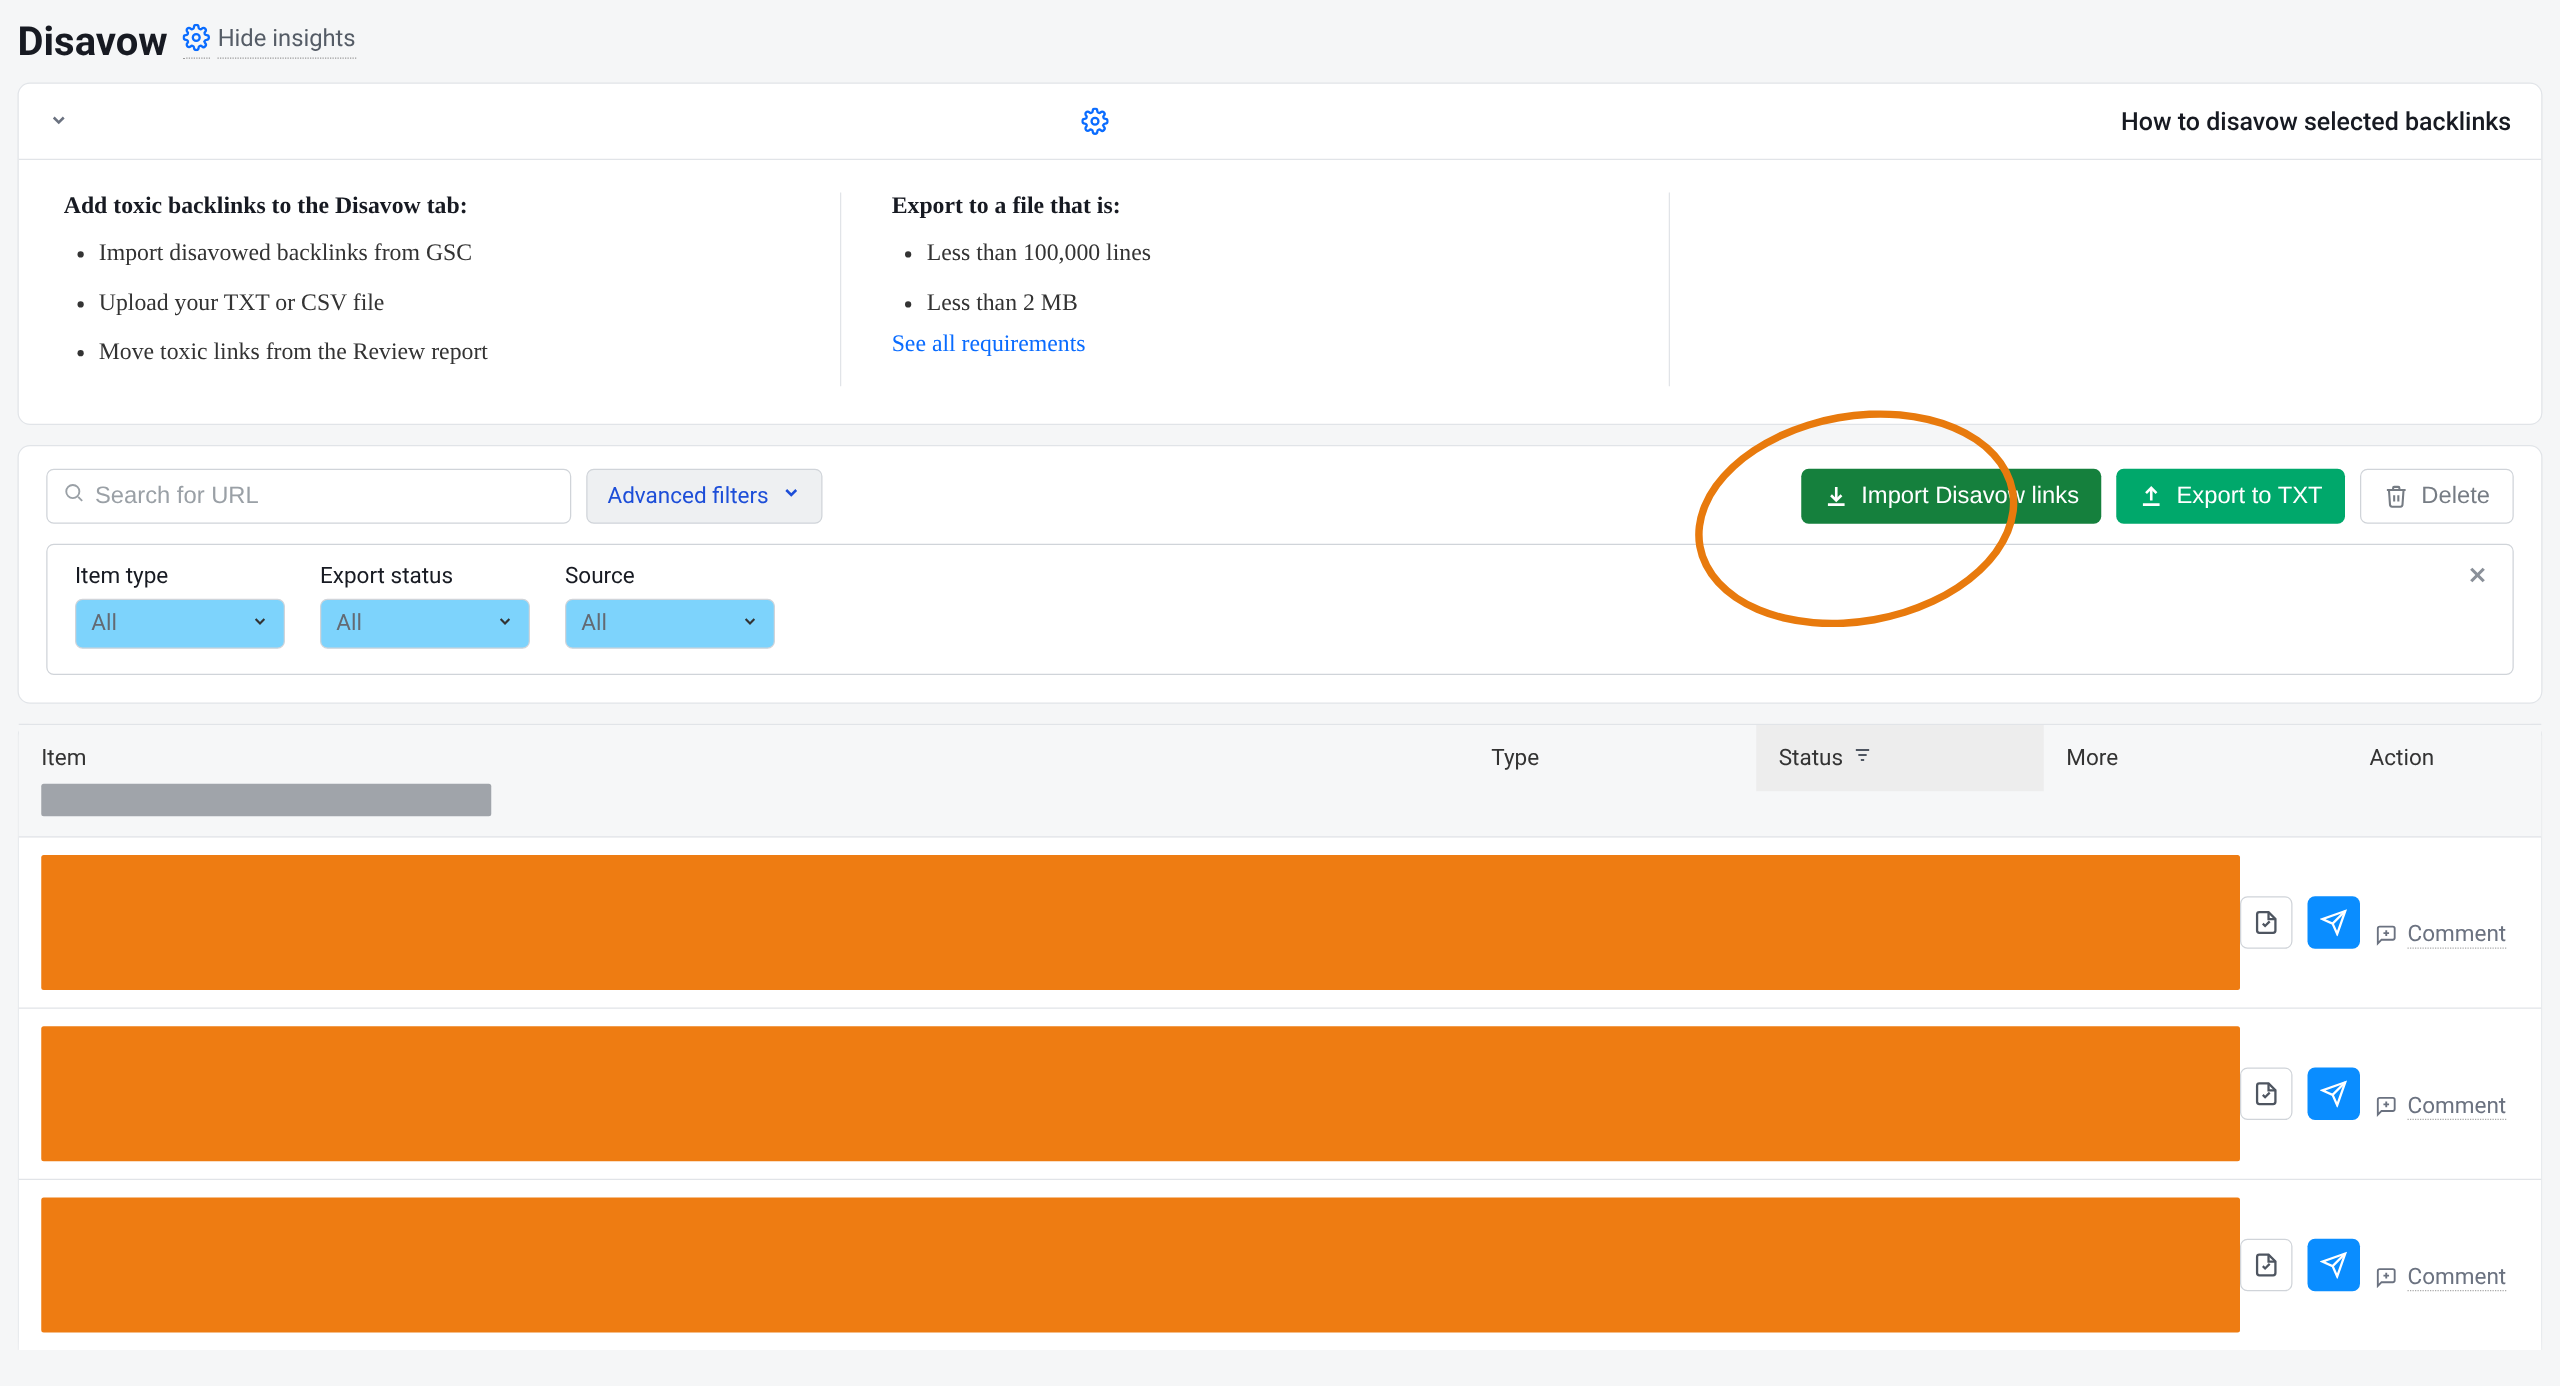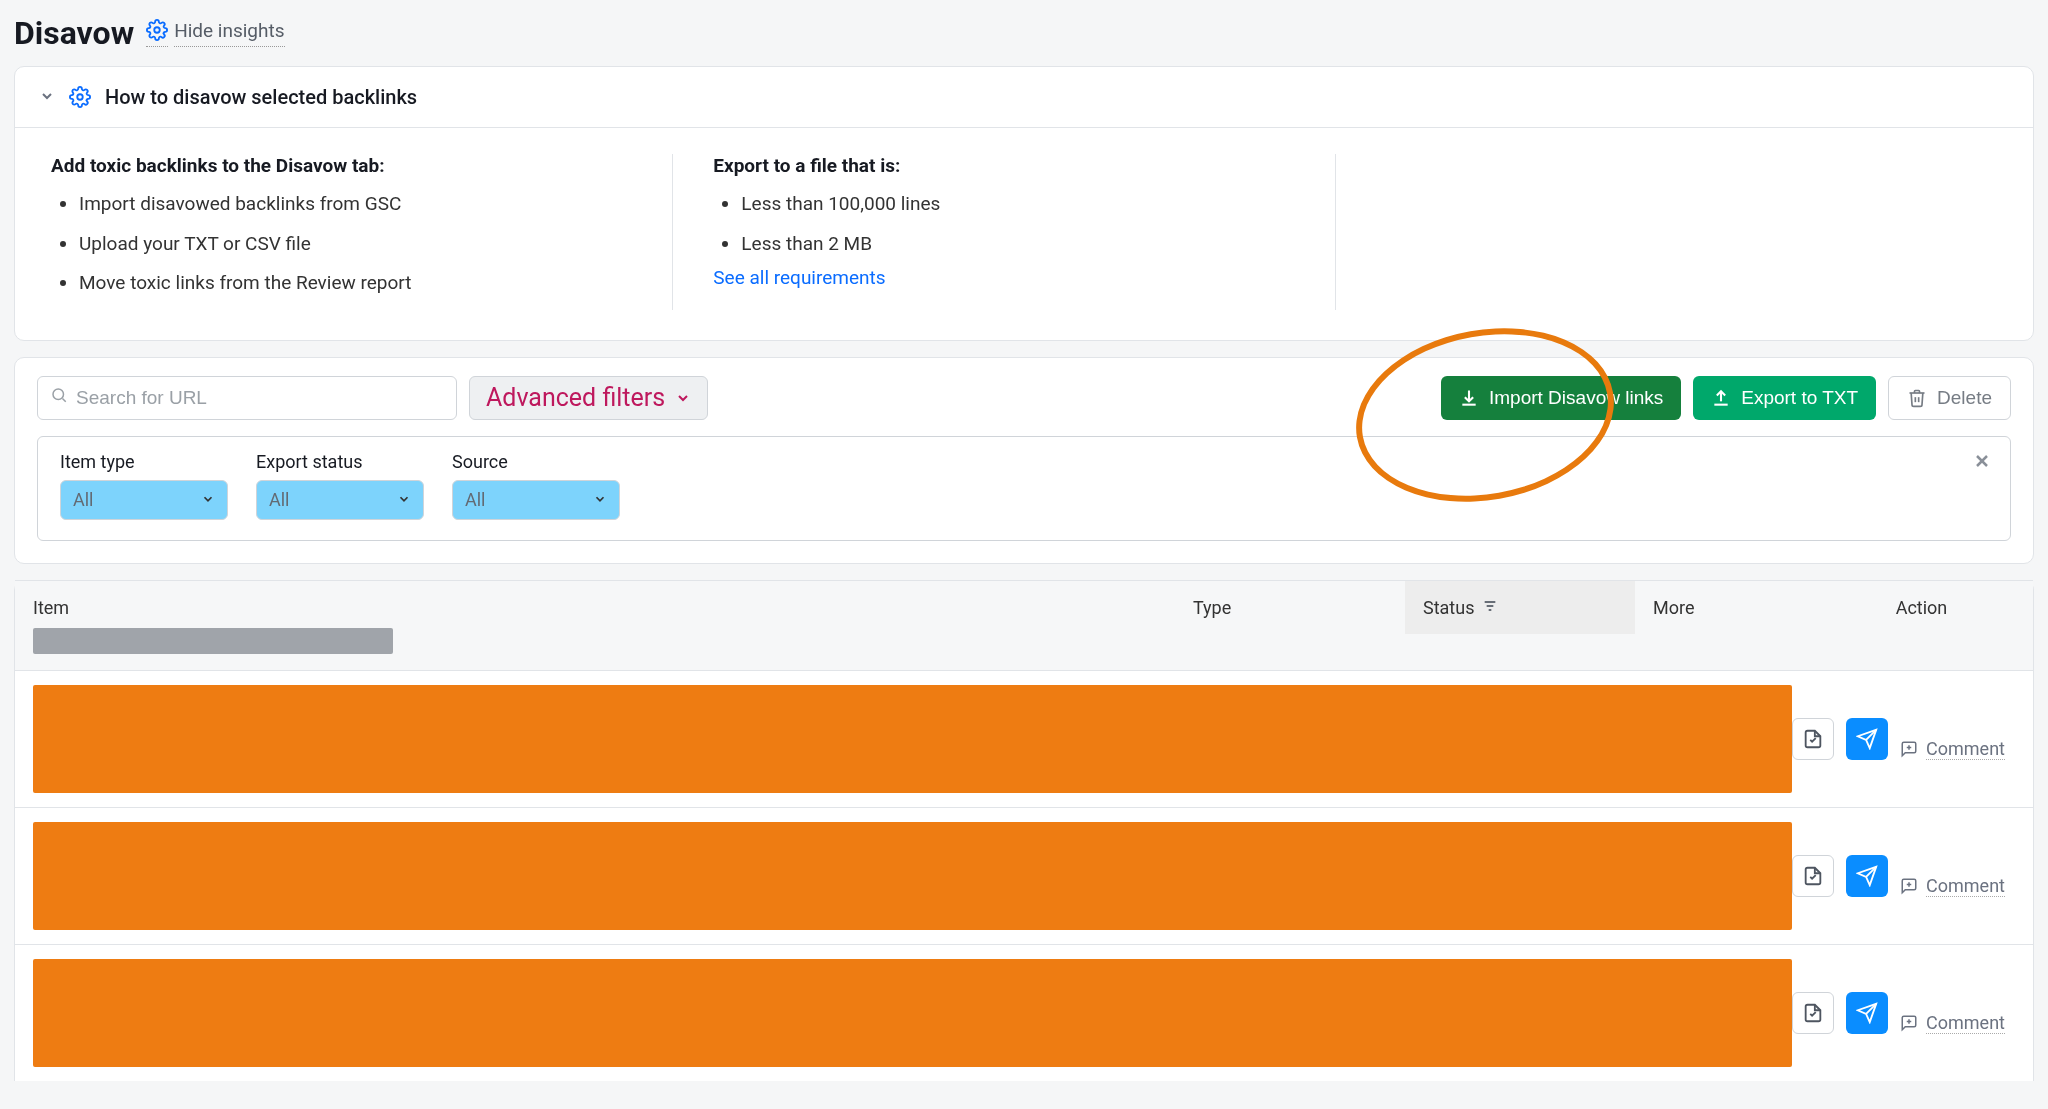--- a/index.html
+++ b/index.html
@@ -26,27 +26,29 @@
     border: 1px solid #e1e4e8;
     border-radius: 10px;
     margin-bottom: 16px;
   }
   .insights-header {
     display: flex; align-items: center; gap: 14px;
     padding: 18px 24px;
     border-bottom: 1px solid #e1e4e8;
     font-size: 20px;
     font-weight: 500;
+    justify-content: space-between;
   }
   .insights-header .chev { color: #6b7280; cursor: pointer; }
   .insights-header .gear-icon { display: inline-flex; }
   .insights-body {
     display: flex;
     padding: 26px 36px 30px 36px;
     gap: 0;
+    font-family: Liberation Serif, serif;
   }
   .col { flex: 1; padding-right: 40px; }
   .col + .col { padding-left: 40px; border-left: 1px solid #e1e4e8; }
   .col-title { font-weight: 700; font-size: 19px; margin-bottom: 14px; }
   .col ul { list-style: disc; padding-left: 28px; }
   .col li { margin-bottom: 14px; font-size: 19px; color: #333; line-height: 1.35; }
   .link { color: #0a6cff; text-decoration: none; cursor: pointer; }
   .see-all { margin-left: 0; color: #0a6cff; font-size: 19px; cursor: pointer; margin-top: -4px; }
 
   
@@ -61,21 +63,21 @@
     background: #fff;
   }
   .search-wrap input {
     border: none; outline: none; flex: 1; font-size: 19px; color: #333;
   }
   .search-wrap input::placeholder { color: #9aa0a6; }
   .search-icon svg { width: 18px; height: 18px; }
   .adv-filters {
     display: inline-flex; align-items: center; gap: 10px;
     background: #eef0f2; border: 1px solid #d0d4d9; border-radius: 6px;
-    padding: 0 16px; height: 44px; color: #be185d; font-size: 25px; cursor: pointer;
+    padding: 0 16px; height: 44px; color: #1d4ed8; font-size: 18px; cursor: pointer;
   }
   .spacer { flex: 1; }
   .btn {
     display: inline-flex; align-items: center; gap: 10px;
     border-radius: 6px; padding: 0 18px; height: 44px;
     font-size: 19px; cursor: pointer; border: none;
   }
   .btn-primary { background: #15803d; color: #fff; }
   .btn-success { background: #00a86b; color: #fff; }
   .btn-ghost { background: #fff; color: #767c84; border: 1px solid #d0d4d9; }

